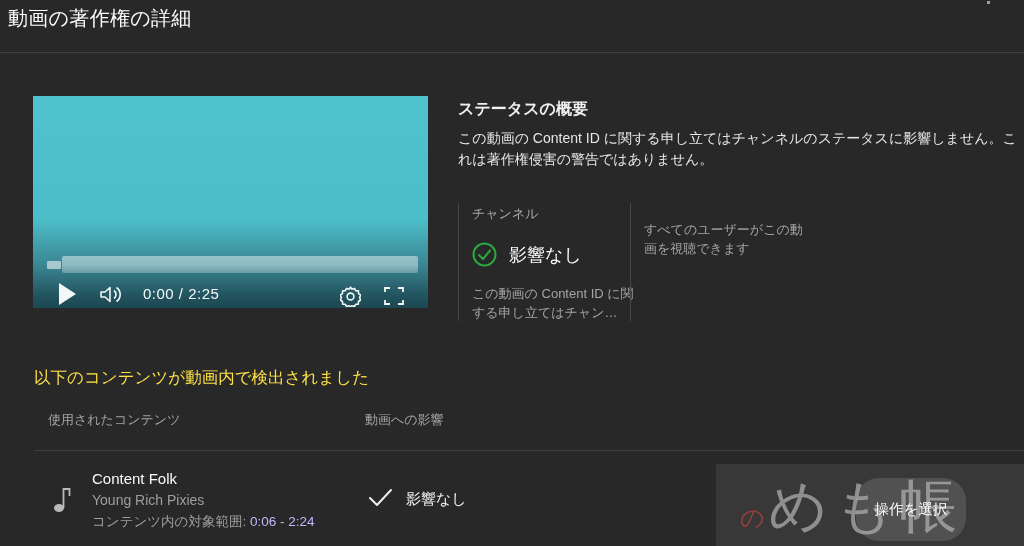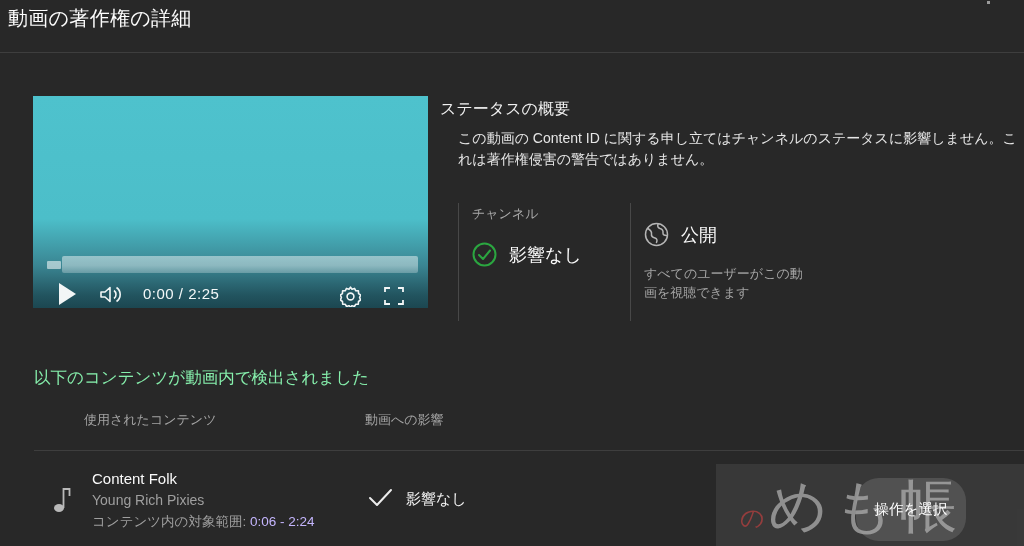--- a/index.html
+++ b/index.html
@@ -24,35 +24,35 @@
   }
   .progress-thumb { left:14px; top:165px; width:14px; height:8px; background:rgba(255,255,255,.55); border-radius:1px; }
   .progress-track { left:29px; top:160px; width:356px; height:17px;
     background:linear-gradient(180deg,rgba(255,255,255,.46) 0%,rgba(255,255,255,.42) 55%,rgba(255,255,255,.26) 100%);
     border-radius:2px; }
   .ctrl { color:#f2f6f6; }
   .ctrl svg { display:block; }
   .time-display { left:110px; top:189px; font-size:15px; color:#f4f8f8; letter-spacing:.5px; }
 
   
-  .status-heading { left:440px; top:99px; font-size:16px; font-weight:400; color:#f1f1f1; }
+  .status-heading { left:458px; top:99px; font-size:16px; font-weight:700; color:#f1f1f1; }
   .status-desc { left:458px; top:128px; width:570px; font-size:14px; line-height:21px; color:#e6e6e6; }
 
   .status-col { top:203px; height:118px; border-left:1px solid #484848; padding-left:13px; }
   .col-channel { left:458px; width:172px; }
   .col-visibility { left:630px; width:230px; }
   .col-label { font-size:13px; color:#a9a9a9; margin-top:2px; }
   .col-status { display:flex; align-items:center; gap:12px; margin-top:19px; }
   .col-status-text { font-size:18px; font-weight:500; color:#fbfbfb; }
   .col-desc { font-size:13px; line-height:19px; color:#a5a5a5; margin-top:17px; width:162px; }
 
   
-  .detected-heading { left:34px; top:367px; font-size:16.5px; font-weight:500; color:#86efac; }
+  .detected-heading { left:34px; top:367px; font-size:16.5px; font-weight:500; color:#fde047; }
   .th { font-size:13px; color:#a3a3a3; top:411px; }
-  .th-content { left:48px;margin-left:36px; }
+  .th-content { left:48px; }
   .th-impact { left:365px;text-align:center; }
   .table-divider { left:34px; top:450px; width:990px; height:1px; background:#3e3e3e; }
 
   .note-icon { left:53px; top:486px; color:#b9b9b9; }
   .row-title { left:92px; top:470px; font-size:15px; font-weight:500; color:#fafafa; }
   .row-artist { left:92px; top:492px; font-size:14px; color:#9f9f9f;text-align:right; }
   .row-range { left:92px; top:513px; font-size:13.5px; color:#9f9f9f; }
   .row-range a { color:#c4b5fd; text-decoration:none; }
   .impact-check { left:368px; top:488px; color:#ececec; }
   .impact-text { left:406px; top:490px; font-size:15px; color:#f5f5f5; }
@@ -121,31 +121,24 @@
 
 <div class="abs status-col col-channel">
   <div class="col-label">チャンネル</div>
   <div class="col-status">
     <svg width="25" height="25" viewBox="0 0 25 25" fill="none">
       <circle cx="12.5" cy="12.5" r="11" stroke="#2ba640" stroke-width="2"></circle>
       <path d="M7 13 L11 17 L18 8.5" stroke="#2ba640" stroke-width="2" stroke-linecap="round" stroke-linejoin="round" fill="none"></path>
     </svg>
     <span class="col-status-text">影響なし</span>
   </div>
+  <div class="col-desc">この動画の Content ID に関する申し立てはチャン…</div>
 </div>
 
 <div class="abs status-col col-visibility">
-  <div class="col-status">
-    <svg width="25" height="25" viewBox="0 0 25 25" fill="none" stroke="#b5b5b5" stroke-width="1.5">
-      <circle cx="12.5" cy="12.5" r="11"></circle>
-      <path d="M4 6.5 Q8 9 7.5 12 Q7 15 11 16 Q14 17 12.5 20.5" stroke-linecap="round" fill="none"></path>
-      <path d="M14 2.2 Q13 5.5 16 6.5 Q19.5 7.5 19 11 Q18.8 13.5 22.5 13.5" stroke-linecap="round" fill="none"></path>
-    </svg>
-    <span class="col-status-text">公開</span>
-  </div>
   <div class="col-desc" style="width:165px">すべてのユーザーがこの動画を視聴できます</div>
 </div>
 
 <div class="abs detected-heading">以下のコンテンツが動画内で検出されました</div>
 <div class="abs th th-content">使用されたコンテンツ</div>
 <div class="abs th th-impact">動画への影響</div>
 <div class="abs table-divider"></div>
 
 <div class="abs note-icon">
   <svg width="22" height="27" viewBox="0 0 22 27" fill="none">

